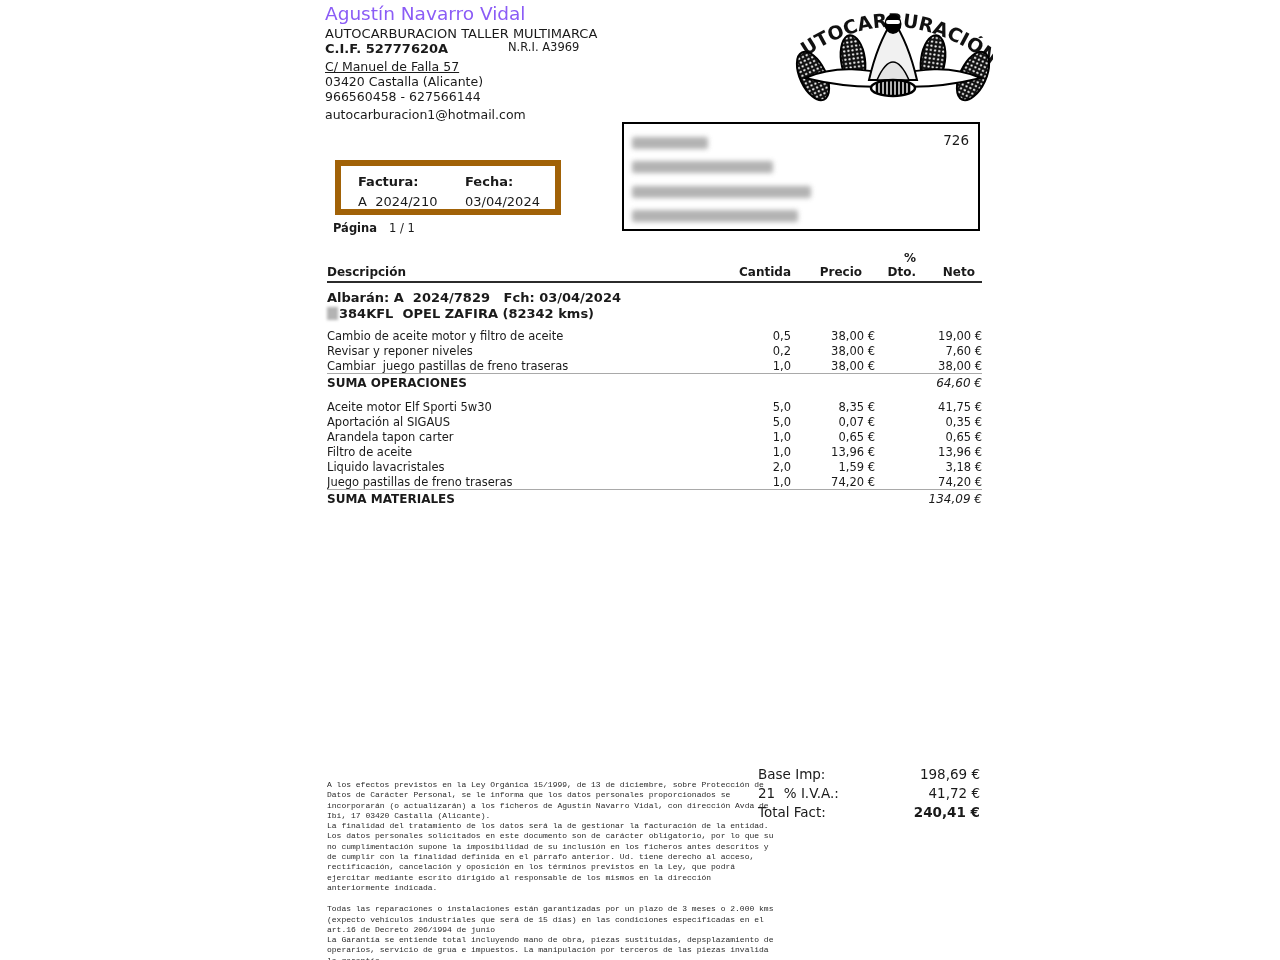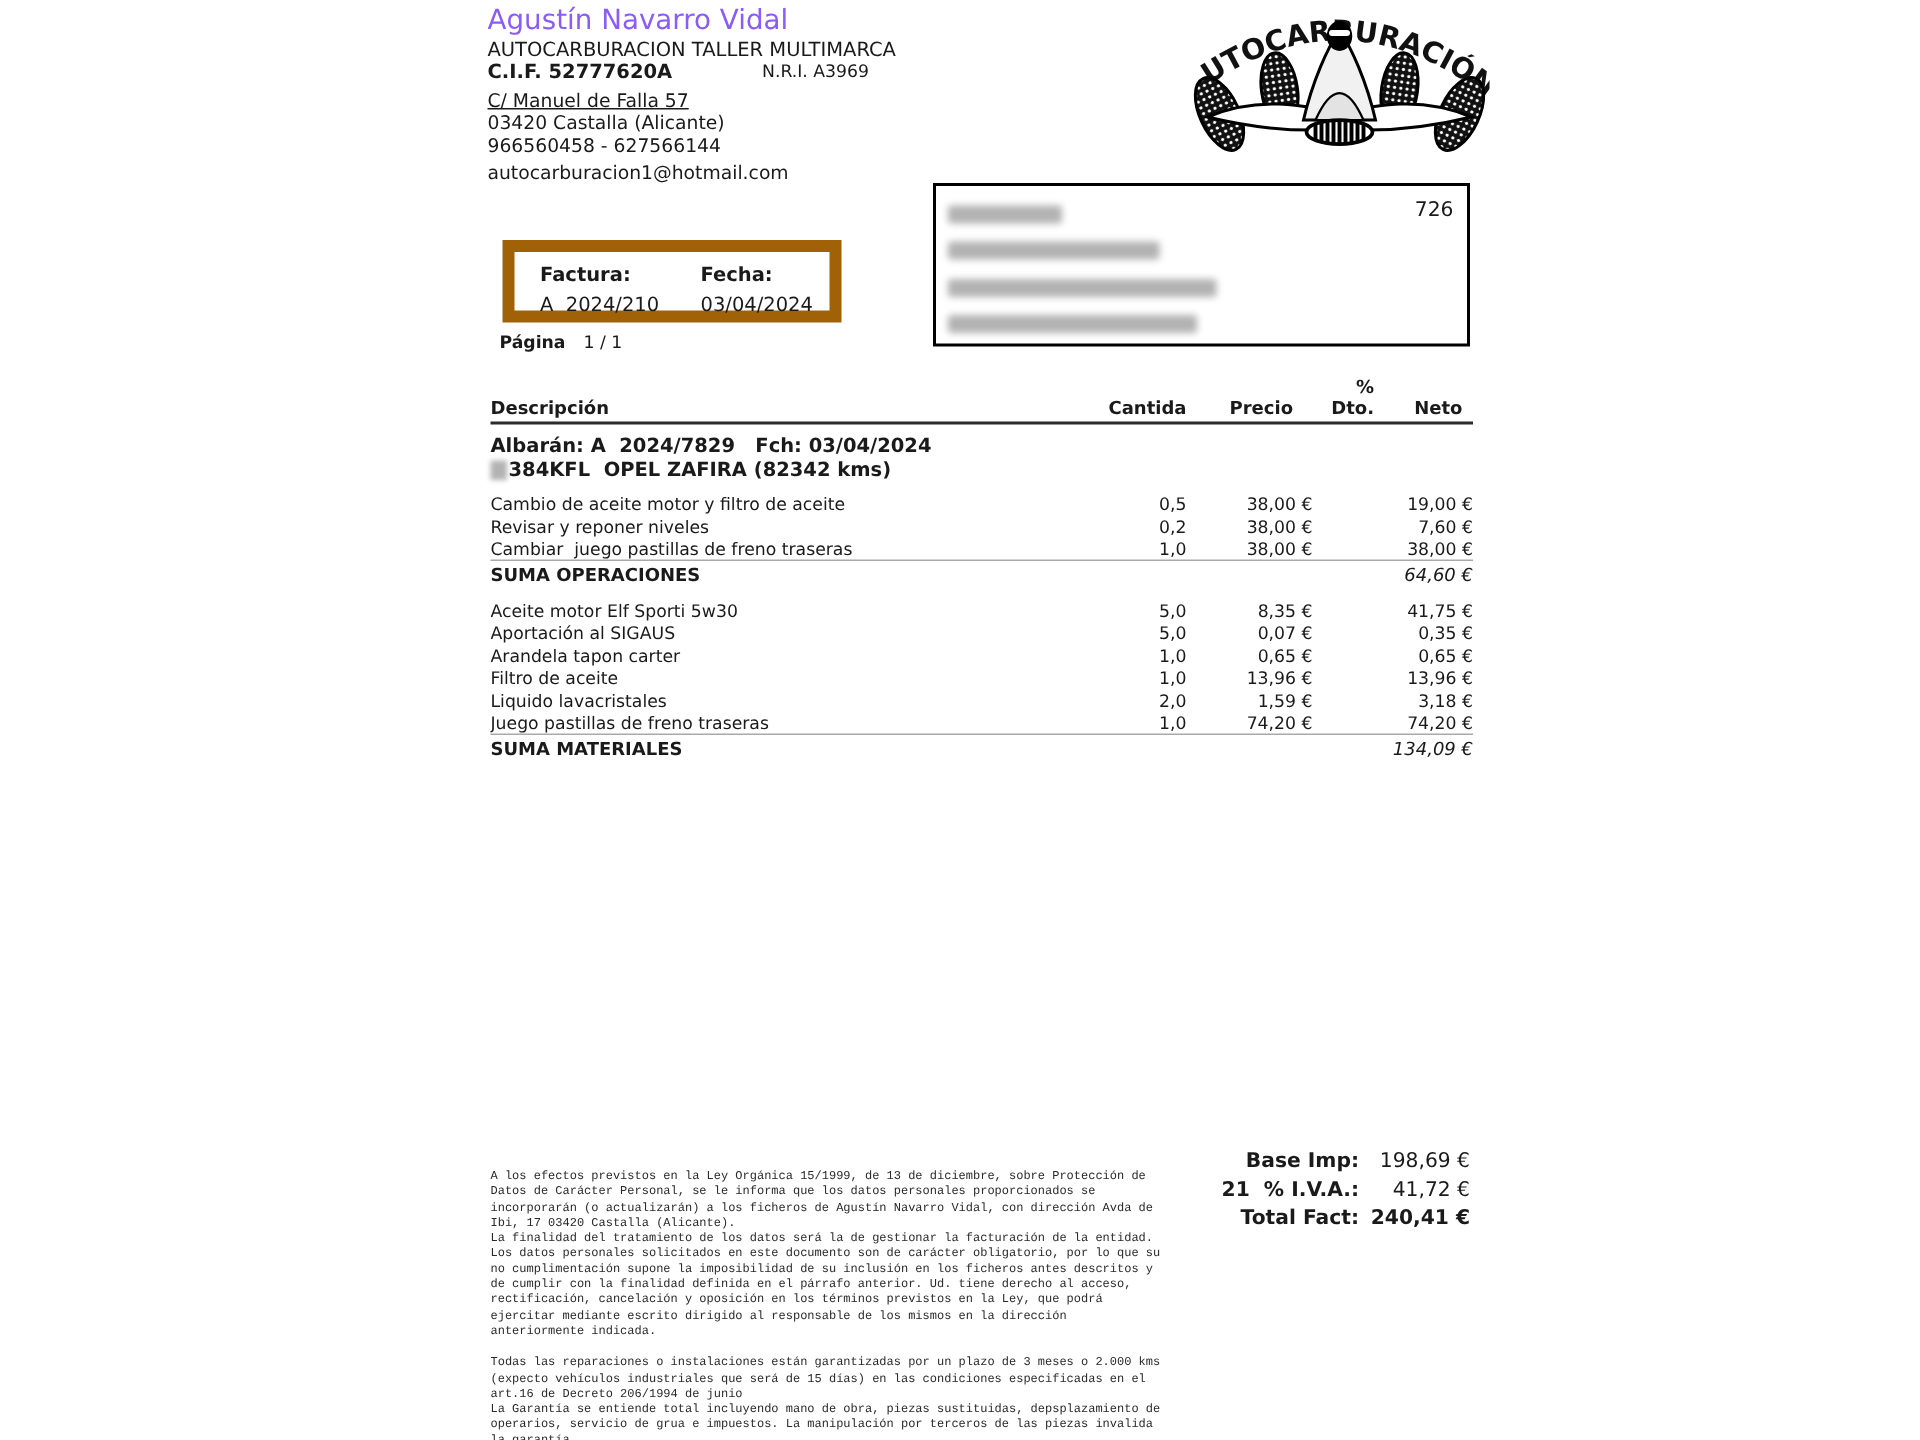--- a/index.html
+++ b/index.html
@@ -16,21 +16,21 @@
   .company-nri    { left:508px; top:40px; font-size:11.5px; }
   .company-a1     { left:325px; top:59px; font-size:12.5px;text-decoration:underline; }
   .company-a2     { left:325px; top:74px; font-size:12.5px; }
   .company-tel    { left:325px; top:89px; font-size:12.5px; }
   .company-email  { left:325px; top:107px; font-size:12.5px; }
 
   
   .logo { left:793px; top:2px; width:200px; height:106px; }
 
   
-  .invoice-box { left:335px; top:160px; width:226px; height:55px; border:8px solid #a16207; }
+  .invoice-box { left:335px; top:160px; width:226px; height:55px; border:6px solid #a16207; }
   .inv-lbl-factura { left:17px;  top:8px;  font-size:13px; font-weight:bold; position:absolute; }
   .inv-val-factura { left:17px;  top:28px; font-size:13px; position:absolute; }
   .inv-lbl-fecha   { left:124px; top:8px;  font-size:13px; font-weight:bold; position:absolute; }
   .inv-val-fecha   { left:124px; top:28px; font-size:13px; position:absolute; }
 
   .pagina { left:333px; top:221px; font-size:11.5px; }
   .pagina .lab { font-weight:bold; }
   .pagina .val { margin-left:12px; }
 
   
@@ -58,21 +58,21 @@
   .items { margin-top:6px; }
   .items .row { height:15px; }
   .suma-row { display:grid; grid-template-columns:412px 243px; height:18px; align-items:center; }
   .suma-row .lab { font-weight:bold; font-size:12px; }
   .suma-row .val { text-align:right; font-style:italic; font-size:12px; }
   .materials { margin-top:7px; }
 
   
   .totals { left:758px; top:764px; width:222px; }
   .trow { display:grid; grid-template-columns:148px 74px; height:19px; align-items:center; font-size:13.5px; }
-  .trow .lab { text-align:right; font-weight:bold; white-space:pre; }
+  .trow .lab { text-align:left; font-weight:normal; white-space:pre; }
   .trow .val { text-align:right; }
   .trow.total .val { font-weight:bold; }
 
   
   .legal { left:327px; top:780px; width:447px; font-size:8px; line-height:10.3px; color:#2a2a2a;font-family:Liberation Mono, monospace; }
   .legal .gap { margin-top:11px; }
 </style>
 </head>
 <body>
 

